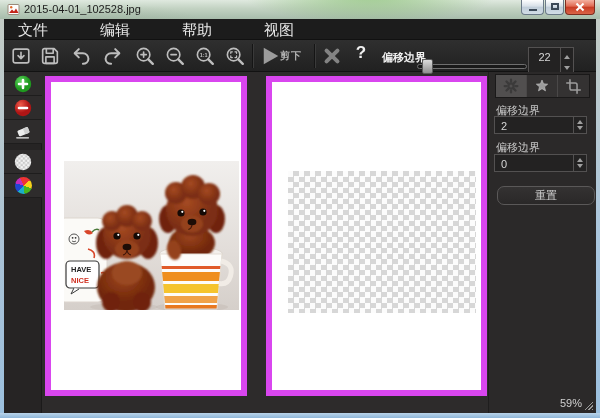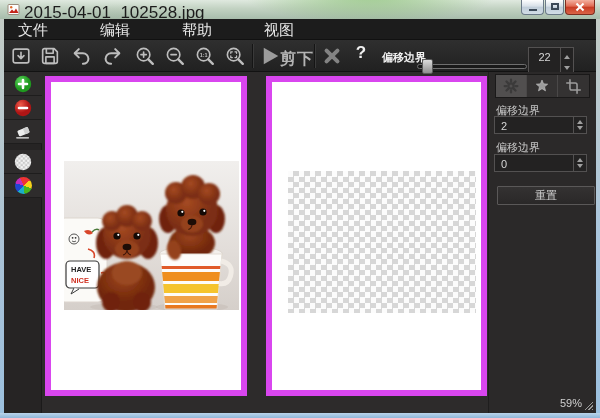--- a/index.html
+++ b/index.html
@@ -10,21 +10,21 @@
 
   
   .titlebar { position:absolute; left:0; top:0; width:600px; height:19px;
     background:linear-gradient(to bottom,#dfe9df 0%,#c2d2c2 45%,#a7bcab 100%);
     overflow:hidden; }
   .titlebar .tint { position:absolute; inset:0;
     background:radial-gradient(ellipse 180px 40px at 370px -5px, rgba(120,185,95,.65), transparent 70%),
                radial-gradient(ellipse 120px 30px at 120px 25px, rgba(150,170,150,.4), transparent 70%);
   }
   .app-icon { position:absolute; left:7px; top:3px; width:13px; height:13px; }
-  .title-text { position:absolute; left:24px; top:3px; font-size:17px; color:#1c1c1c; }
+  .title-text { position:absolute; left:24px; top:3px; font-size:11px; color:#1c1c1c; }
   .winbtns { position:absolute; right:5px; top:0; display:flex; }
   .winbtn { height:15px; border:1px solid #6b7a88; border-top:none; border-radius:0 0 4px 4px;
     background:linear-gradient(to bottom,#fdfefe,#d7e0e8 45%,#bfcdd9 50%,#d2dde6);
     margin-left:1px; position:relative; }
   .winbtn.min { width:23px; } .winbtn.max { width:19px; }
   .winbtn.close { width:30px; border-color:#7e2d1f;
     background:linear-gradient(to bottom,#f3b0a0,#e06a52 45%,#c83a22 50%,#d96449); }
   .glyph-min { position:absolute; left:7px; bottom:3px; width:8px; height:2px; background:#3c4a58; }
   .glyph-max { position:absolute; left:5px; top:3px; width:8px; height:7px; border:2px solid #3c4a58; }
   .glyph-close { position:absolute; left:50%; top:50%; width:10px; height:10px; transform:translate(-50%,-50%); }
@@ -41,21 +41,21 @@
   .app { position:absolute; left:4px; top:19px; width:592px; height:394px; background:#2d2b2b; }
 
   .menubar { position:absolute; left:0; top:0; width:592px; height:21px; background:#1c1c1c;
     display:flex; align-items:center; border-bottom:1px solid #111; }
   .menu-item { color:#e8e8e8; font-size:15px; padding:0 14px; margin-right:24px; line-height:21px; cursor:default; }
 
   .toolbar { position:absolute; left:0; top:21px; width:592px; height:32px;
     background:linear-gradient(to bottom,#2f2f2f,#212121); border-bottom:1px solid #121212; }
   .tbtn { position:absolute; top:4px; width:26px; height:24px; display:flex; align-items:center; justify-content:center; }
   .tsep { position:absolute; top:4px; width:1px; height:24px; background:#151515; box-shadow:1px 0 0 #3a3a3a; }
-  .cut-label { position:absolute; left:276px; top:9px; font-size:16px; font-weight:bold; color:#b4b4b4; letter-spacing:1px; }
+  .cut-label { position:absolute; left:276px; top:9px; font-size:10px; font-weight:bold; color:#b4b4b4; letter-spacing:1px; }
   .help-q { position:absolute; left:346px; top:3px; width:22px; height:26px; color:#f0f0f0; font-size:17px; font-weight:bold; text-align:center; }
   .marker-label { position:absolute; left:378px; top:10px; font-size:11px; font-weight:bold; color:#f2f2f2; }
   .slider-track { position:absolute; left:413px; top:24px; width:110px; height:5px; border:1px solid #6e6e6e;
     border-radius:3px; background:#191919; }
   .slider-handle { position:absolute; left:418px; top:19px; width:11px; height:15px; border-radius:2px;
     border:1px solid #5a5a5a; background:linear-gradient(to bottom,#dcdcdc,#8f8f8f); }
   .tool-spin { position:absolute; left:524px; top:7px; width:46px; height:19px; }
 
   .spinbox { display:flex; border:1px solid #535151; background:#232222; height:100%; }
   .spin-val { flex:1; color:#d6d6d6; font-size:11px; line-height:16px; padding:1px 0 0 6px; }
@@ -89,21 +89,21 @@
     border-left:1px solid #1f1e1e; }
   .tabbar { position:absolute; left:6px; top:2px; display:flex; height:24px; border:1px solid #1a1919; }
   .tab { width:31px; height:22px; display:flex; align-items:center; justify-content:center;
     background:#343232; border-right:1px solid #4a4848; }
   .tab:last-child { border-right:none; }
   .tab.active { background:#514f4f; }
   .prop-label { position:absolute; left:7px; font-size:11px; color:#c9c9c9; }
   .prop-spin { position:absolute; left:5px; width:93px; height:18px; }
   .reset-btn { position:absolute; left:8px; top:114px; width:98px; height:19px;
     background:linear-gradient(to bottom,#343232,#2a2828); border:1px solid #5a5858;
-    color:#d2d2d2; font-size:11px; text-align:center; line-height:17px; border-radius:1px; }
+    color:#d2d2d2; font-size:11px; text-align:center; line-height:17px; border-radius:7px; }
 
   
   .zoom-status { position:absolute; right:14px; top:378px; font-size:11px; color:#cfcfcf; }
   .resize-grip { position:absolute; right:3px; top:382px; width:9px; height:9px;
     background:linear-gradient(135deg, transparent 0 52%, #9a9a9a 52% 60%, transparent 60% 72%, #9a9a9a 72% 80%, transparent 80% 92%, #9a9a9a 92%); }
 
   svg { display:block; }
 </style>
 </head>
 <body>

